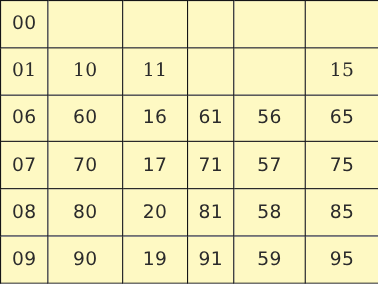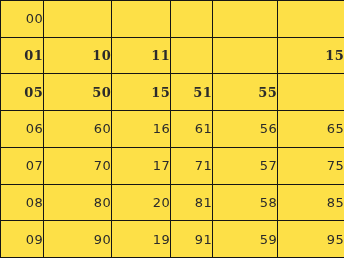--- a/index.html
+++ b/index.html
@@ -27,46 +27,46 @@
     border-collapse: collapse;
     table-layout: fixed;
     width: 344px;
     height: 258px;
     border: 1px solid #151515;
     box-sizing: border-box;
   }
 
   table.number-grid td {
     border: 1px solid #151515;
-    text-align: right;
+    text-align: center;
     vertical-align: middle;
     padding: 0;
     height: 25.8px;
-    font-size: 13px;
+    font-size: 17px;
     line-height: 1;
     letter-spacing: 0.3px;
     color: #2b2b2b;
-    background: #fde047;
+    background: #fef9c3;
     white-space: nowrap;
     overflow: hidden;
   }
 
   
   col.c0 { width: 43px; }
   col.c1 { width: 68px; }
   col.c2 { width: 59px; }
   col.c3 { width: 42px; }
   col.c4 { width: 65px; }
   col.c5 { width: 67px; }
 
   
   td.fill-cream  { background: #fcfbd0; color: #2b2b2b; }
   td.fill-red    { background: #fb0007; color: #ffffff;
                    font-family: "DejaVu Serif", serif;
-                   font-weight: bold; font-size: 13px; }
+                   font-weight: normal; font-size: 13px; }
   td.fill-green  { background: #9ace52; color: #2b2b2b; }
   td.fill-yellow { background: #fcf400; color: #2b2b2b; }
   td.fill-orange { background: #f8b200; color: #2b2b2b; }
 
   td.empty { color: transparent; }
 </style>
 </head>
 <body>
 
 <div id="grid-wrapper">
@@ -88,28 +88,20 @@
           <td class="fill-cream empty"></td>
           <td class="fill-cream empty"></td>
         </tr>
         <tr>
           <td class="fill-red">01</td>
           <td class="fill-red">10</td>
           <td class="fill-red">11</td>
           <td class="fill-cream empty"></td>
           <td class="fill-cream empty"></td>
           <td class="fill-red">15</td>
-        </tr>
-        <tr>
-          <td class="fill-red">05</td>
-          <td class="fill-red">50</td>
-          <td class="fill-red">15</td>
-          <td class="fill-red">51</td>
-          <td class="fill-red">55</td>
-          <td class="fill-cream empty"></td>
         </tr>
         <tr>
           <td class="fill-yellow">06</td>
           <td class="fill-yellow">60</td>
           <td class="fill-yellow">16</td>
           <td class="fill-yellow">61</td>
           <td class="fill-yellow">56</td>
           <td class="fill-yellow">65</td>
         </tr>
         <tr>

